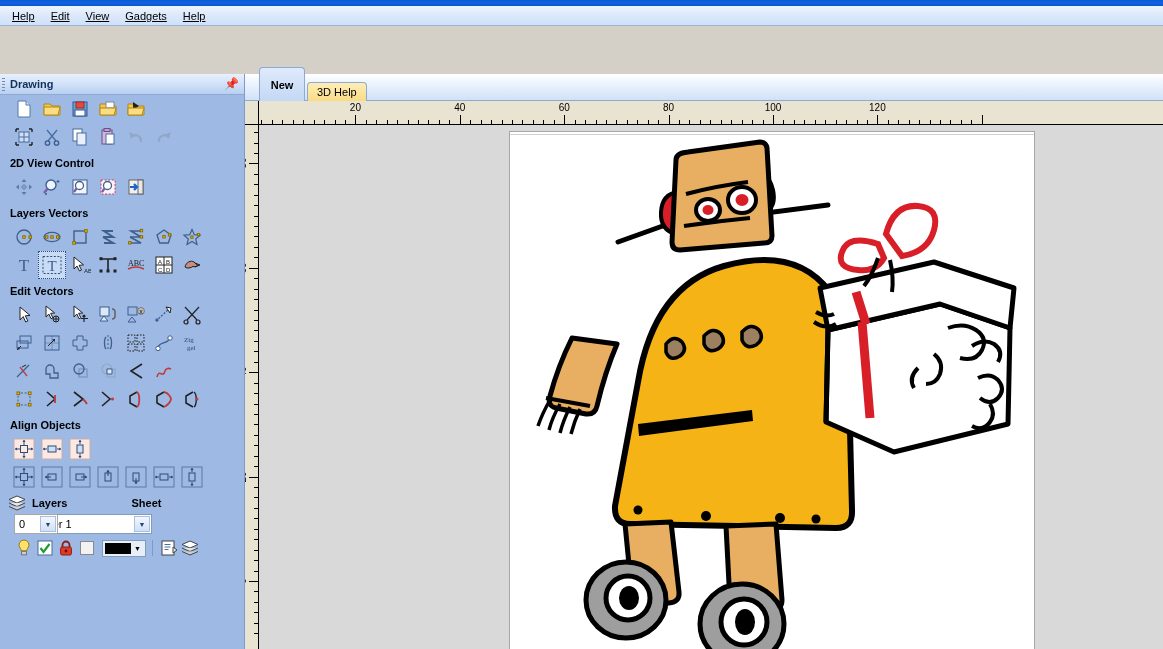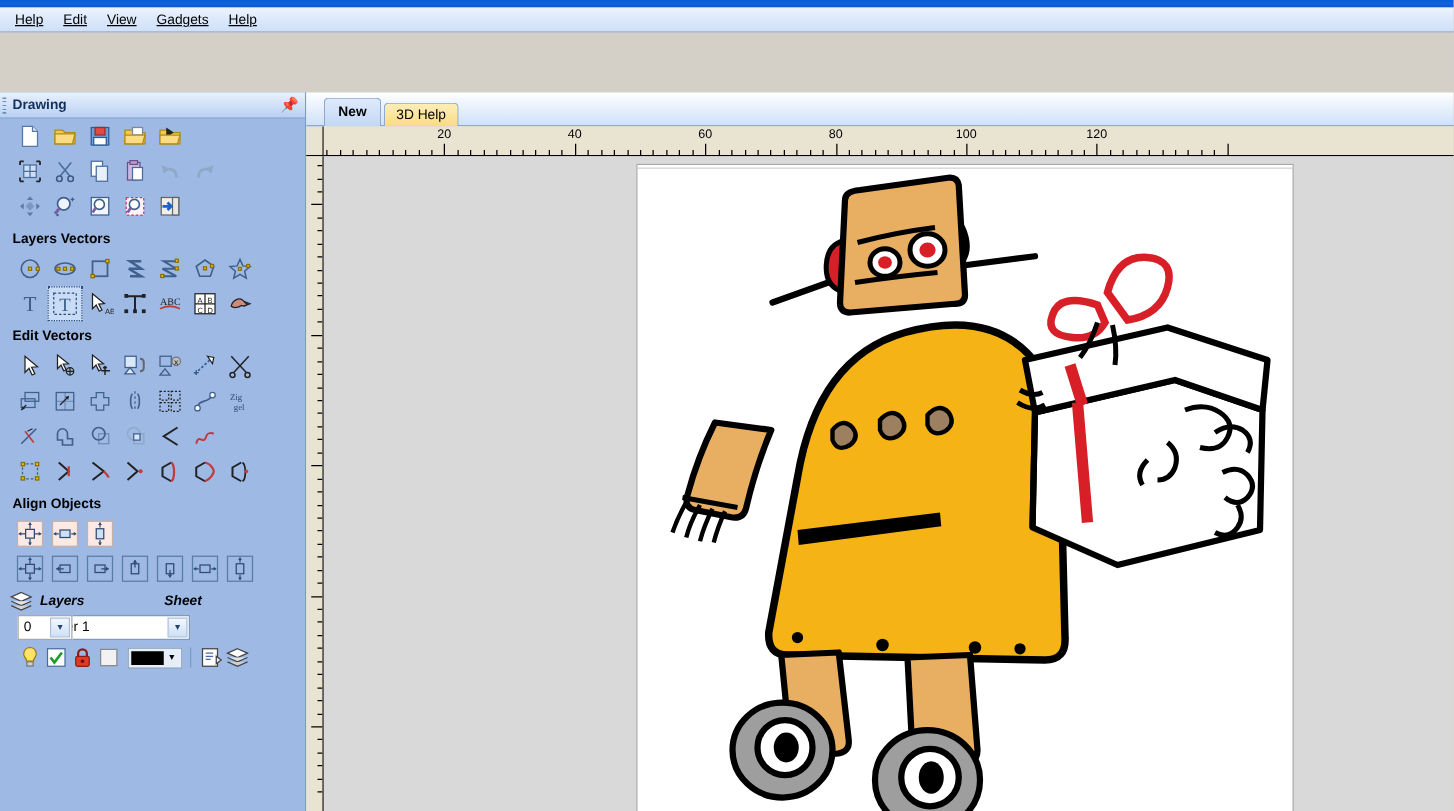--- a/index.html
+++ b/index.html
@@ -71,21 +71,20 @@
     display: flex; align-items: center; justify-content: center;
     cursor: default; position: relative;
   }
   .tool.sel { background: #c9dcf5; border: 1px dotted #2d4c80; }
   .tool svg { display: block; }
 
   
   .layers-head {
     display: flex; align-items: center; gap: 6px;
     padding: 4px 0 2px 8px;
-    font-style: italic;
   }
   .layers-label { font-size: 11px; font-weight: bold; color: #000; }
   .sheet-label { font-size: 11px; font-weight: bold; color: #000; margin-left: 58px; }
   .layers-selects { display: flex; gap: 6px; padding: 1px 6px 0 14px; align-items: center; }
   .combo {
     height: 20px; background: #fff; border: 1px solid #7f9db9;
     display: flex; align-items: center; font-size: 11px;
     position: relative; padding-left: 4px;
   }
   .combo.layer { width: 138px; }
@@ -136,21 +135,21 @@
   .tab {
     height: 19px; min-width: 46px;
     display: flex; align-items: center; justify-content: center;
     font-size: 11px; padding: 0 9px;
     border: 1px solid #8fa9cf; border-bottom: none;
     border-radius: 4px 4px 0 0;
     margin-right: 2px; position: relative; z-index: 2;
   }
   .tab.active {
     background: linear-gradient(to bottom, #dfeafc, #c3d8f4);
-    font-weight: bold; color: #000; height: 23px;
+    font-weight: bold; color: #000; height: 34px;
   }
   .tab.alt {
     background: linear-gradient(to bottom, #fdeeb8, #f9db85);
     color: #000;
   }
 
   
   .ruler-row { display: flex; height: 24px; }
   .corner {
     width: 14px; height: 24px;
@@ -312,20 +311,21 @@
               </svg>
           </div>
           <div class="tool">
             <svg width="20" height="20" viewBox="0 0 20 20">
                 <path d="M5 15c-1-7 8-9 10-4" fill="none" stroke="#8fa8c6" stroke-width="2.2"></path>
                 <path d="M17 5l-2 6-5-3z" fill="#8fa8c6"></path>
               </svg>
           </div>
         </div>
 
+        <div class="grp-title">2D View Control</div>
         <div class="icon-row">
           <div class="tool">
             <svg width="20" height="20" viewBox="0 0 20 20">
                 <path d="M10 2l2.5 3h-5zM10 18l2.5-3h-5zM2 10l3-2.5v5zM18 10l-3-2.5v5z" fill="#5b7aa5"></path>
                 <rect x="7.5" y="7.5" width="5" height="5" fill="#7d99bf" transform="rotate(45 10 10)"></rect>
               </svg>
           </div>
           <div class="tool">
             <svg width="20" height="20" viewBox="0 0 20 20">
                 <circle cx="9" cy="8" r="5" fill="#eef4fd" stroke="#3f5f8c" stroke-width="1.4"></circle>

